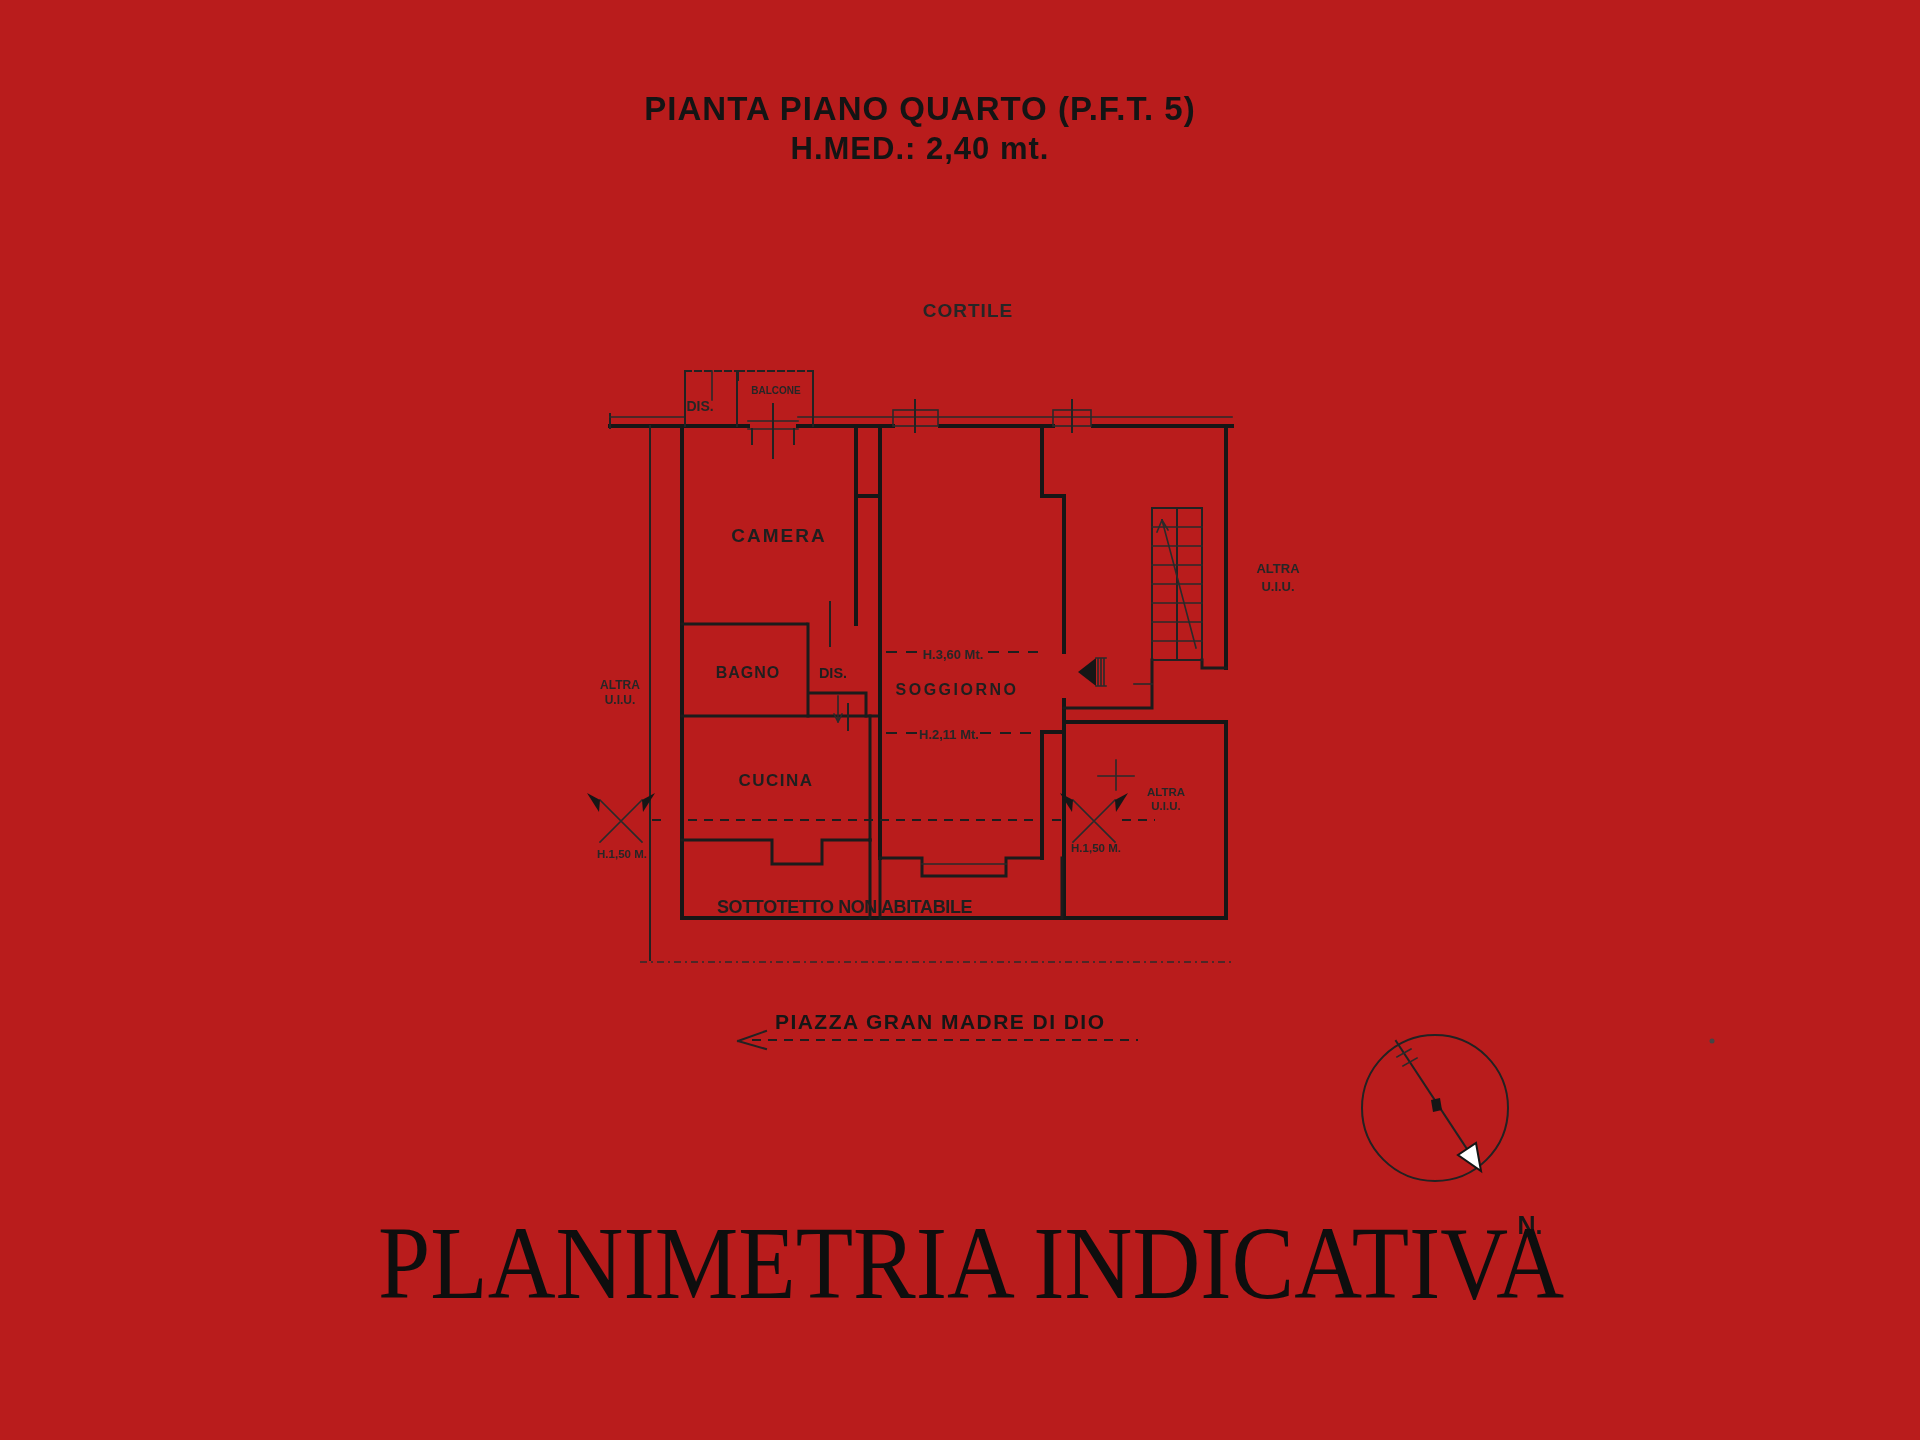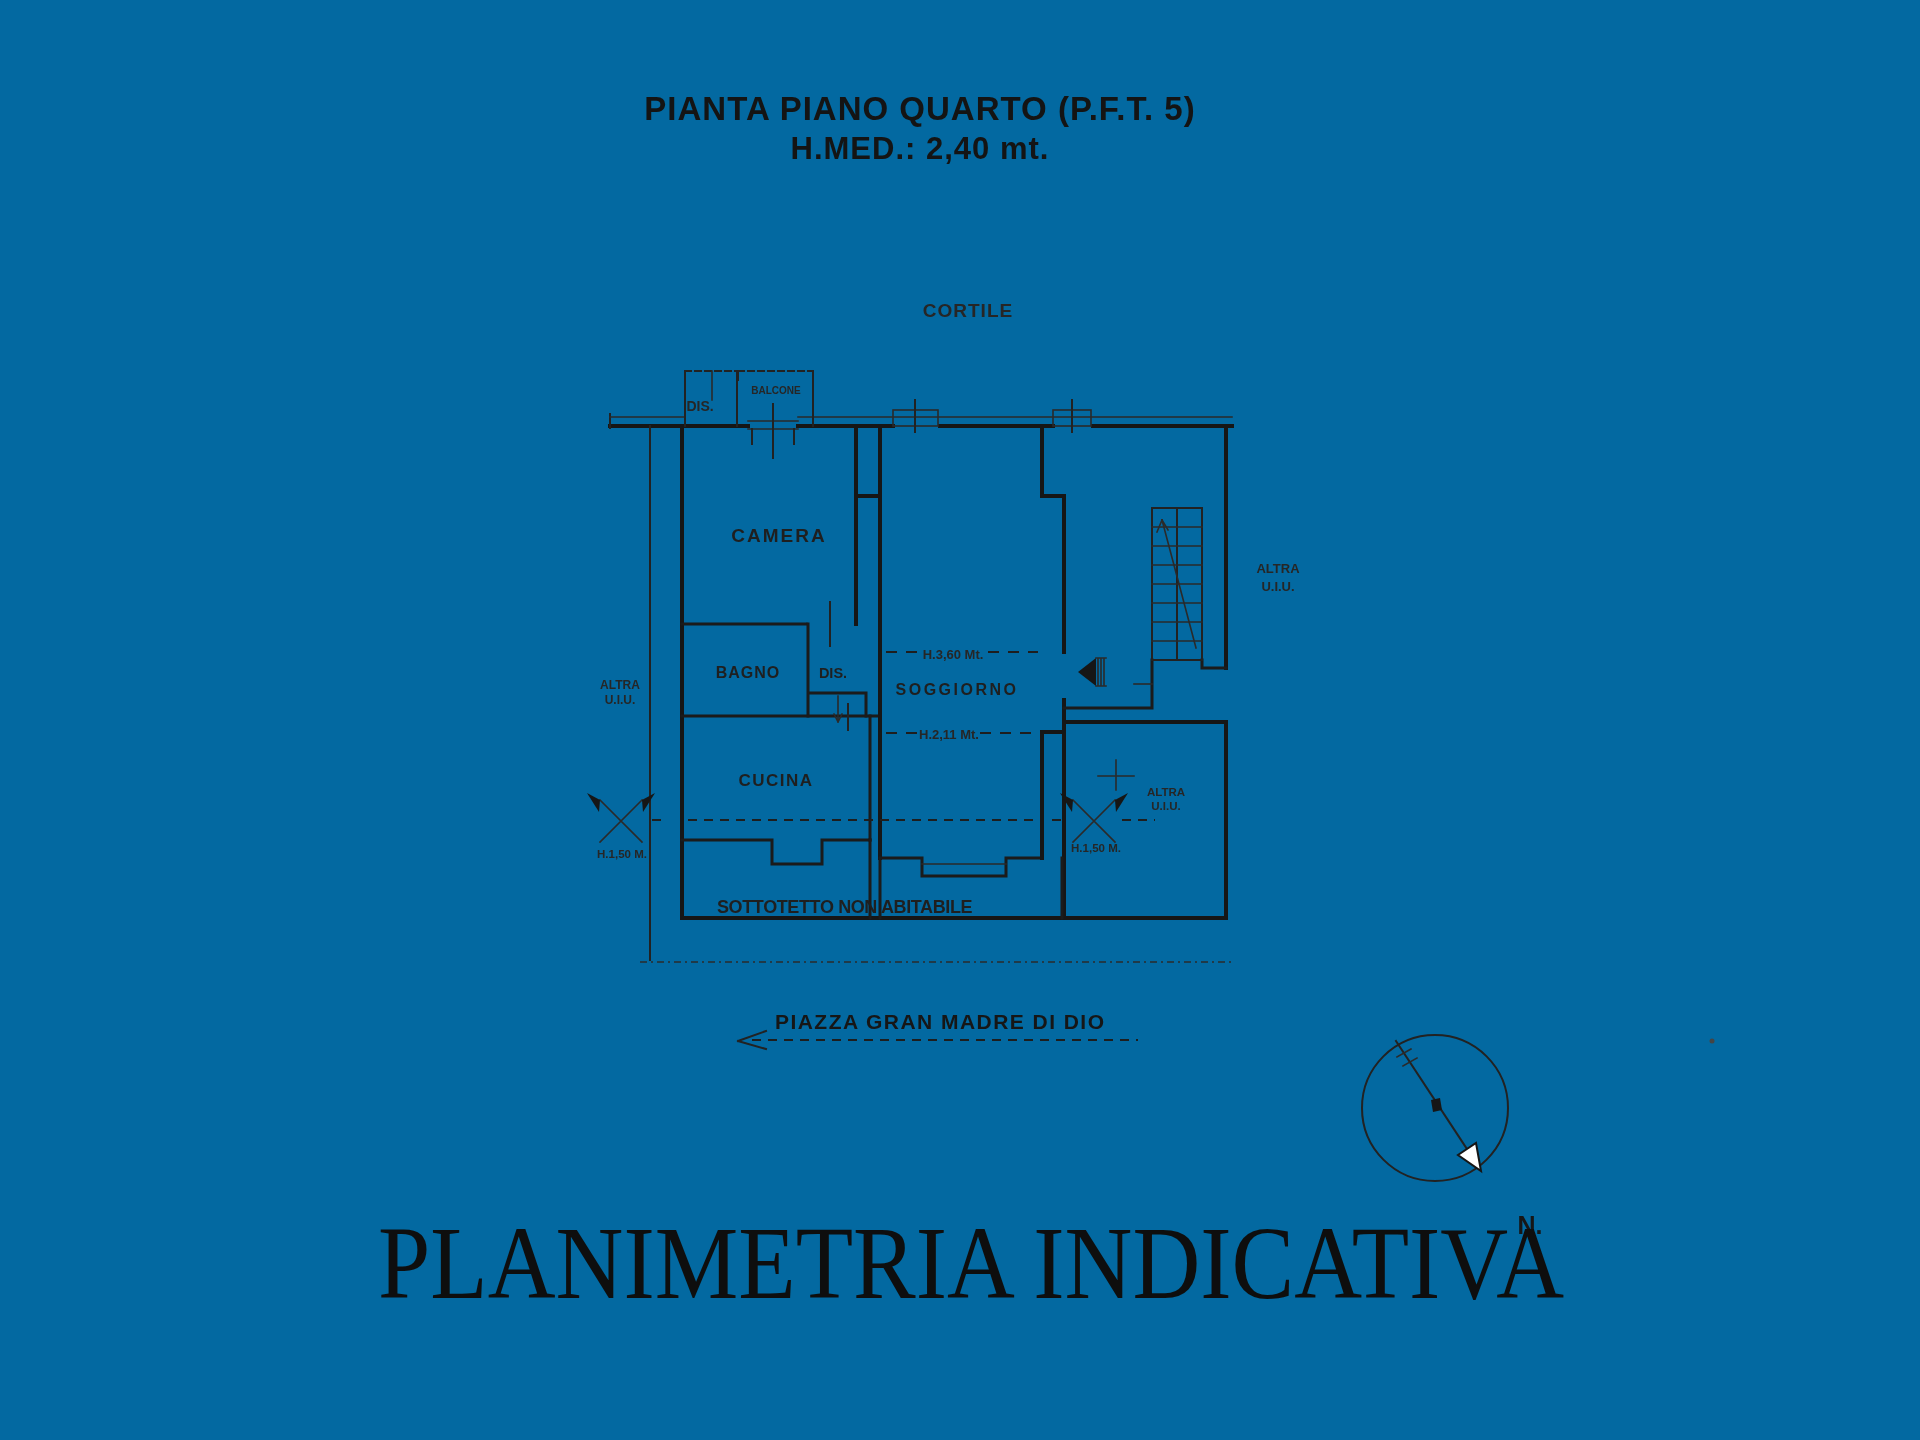--- a/index.html
+++ b/index.html
@@ -1,17 +1,17 @@
 <!DOCTYPE html>
 <html><head>
 <meta charset="utf-8">
 <style>
   html,body{margin:0;padding:0;background:#e8e8e8;}
   .page{
-    position:relative;width:1920px;height:1440px;background:#0369a1;
+    position:relative;width:1920px;height:1440px;background:#b91c1c;
     margin:0 auto;overflow:hidden;
     font-family:"Liberation Sans",sans-serif;
   }
   svg{display:block;}
   
   .w4{stroke:#161616;stroke-width:4;fill:none;stroke-linecap:square;}
   .w3{stroke:#1b1b1b;stroke-width:3;fill:none;stroke-linecap:square;}
   .w2{stroke:#222222;stroke-width:2;fill:none;stroke-linecap:square;}
   .w15{stroke:#2a2a2a;stroke-width:1.6;fill:none;stroke-linecap:square;}
   .dashTop{stroke-dasharray:6 4;}

